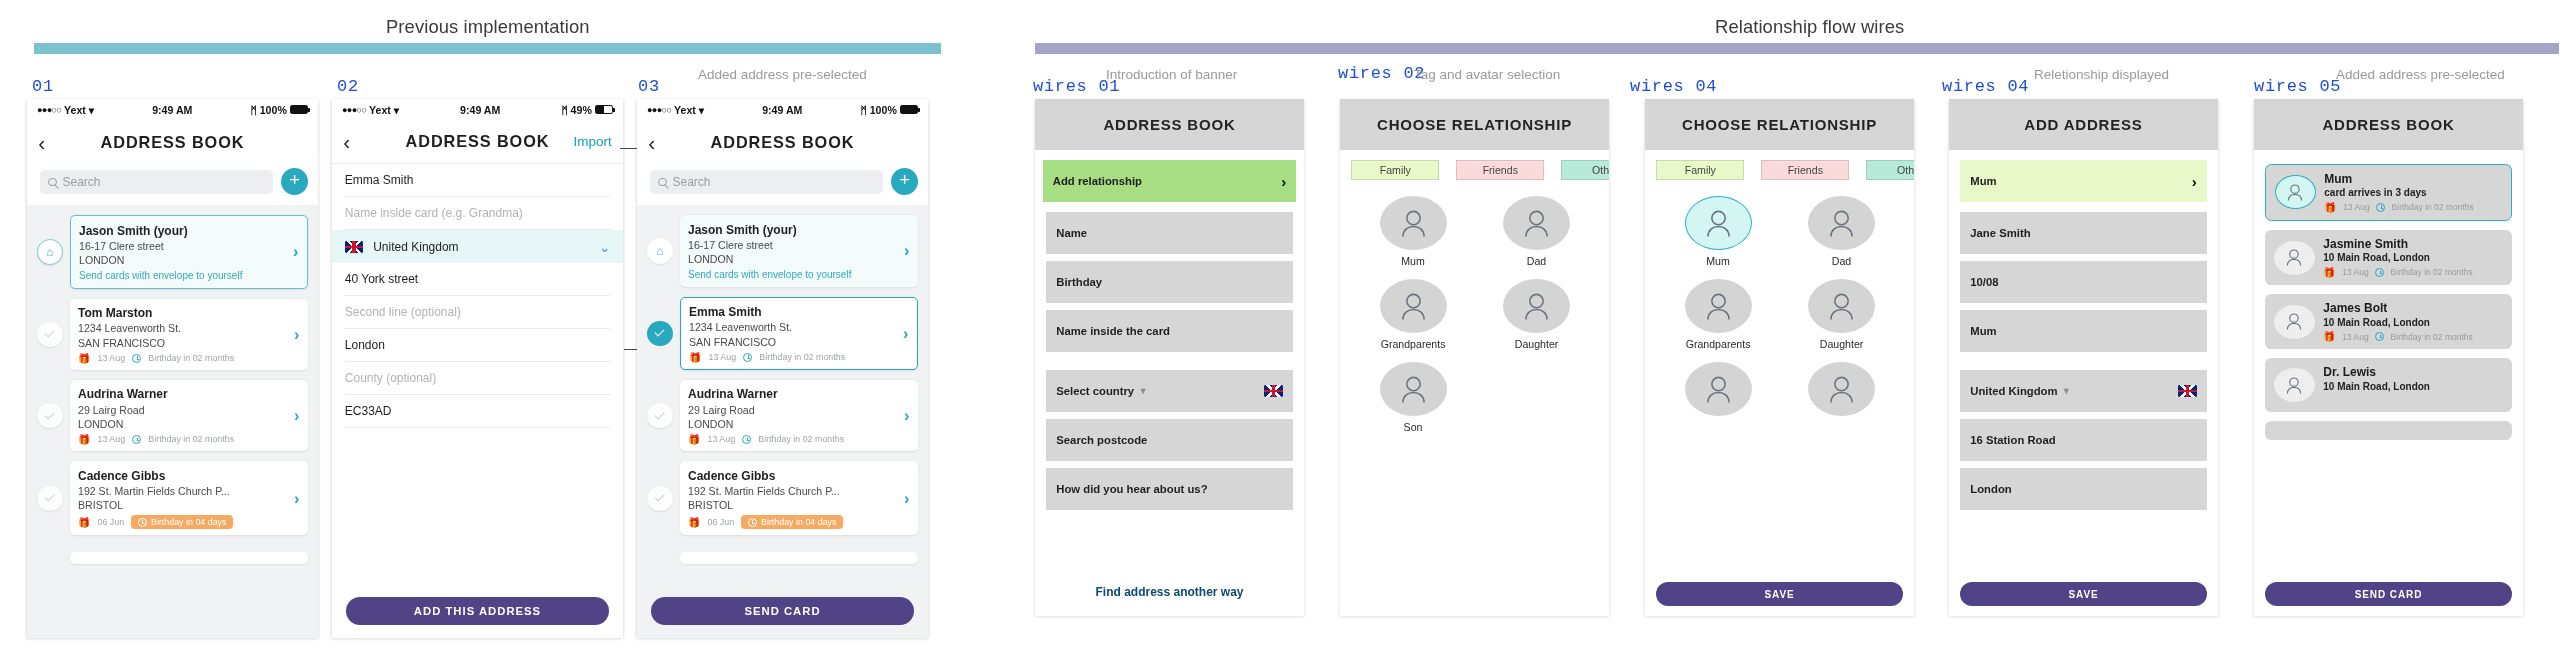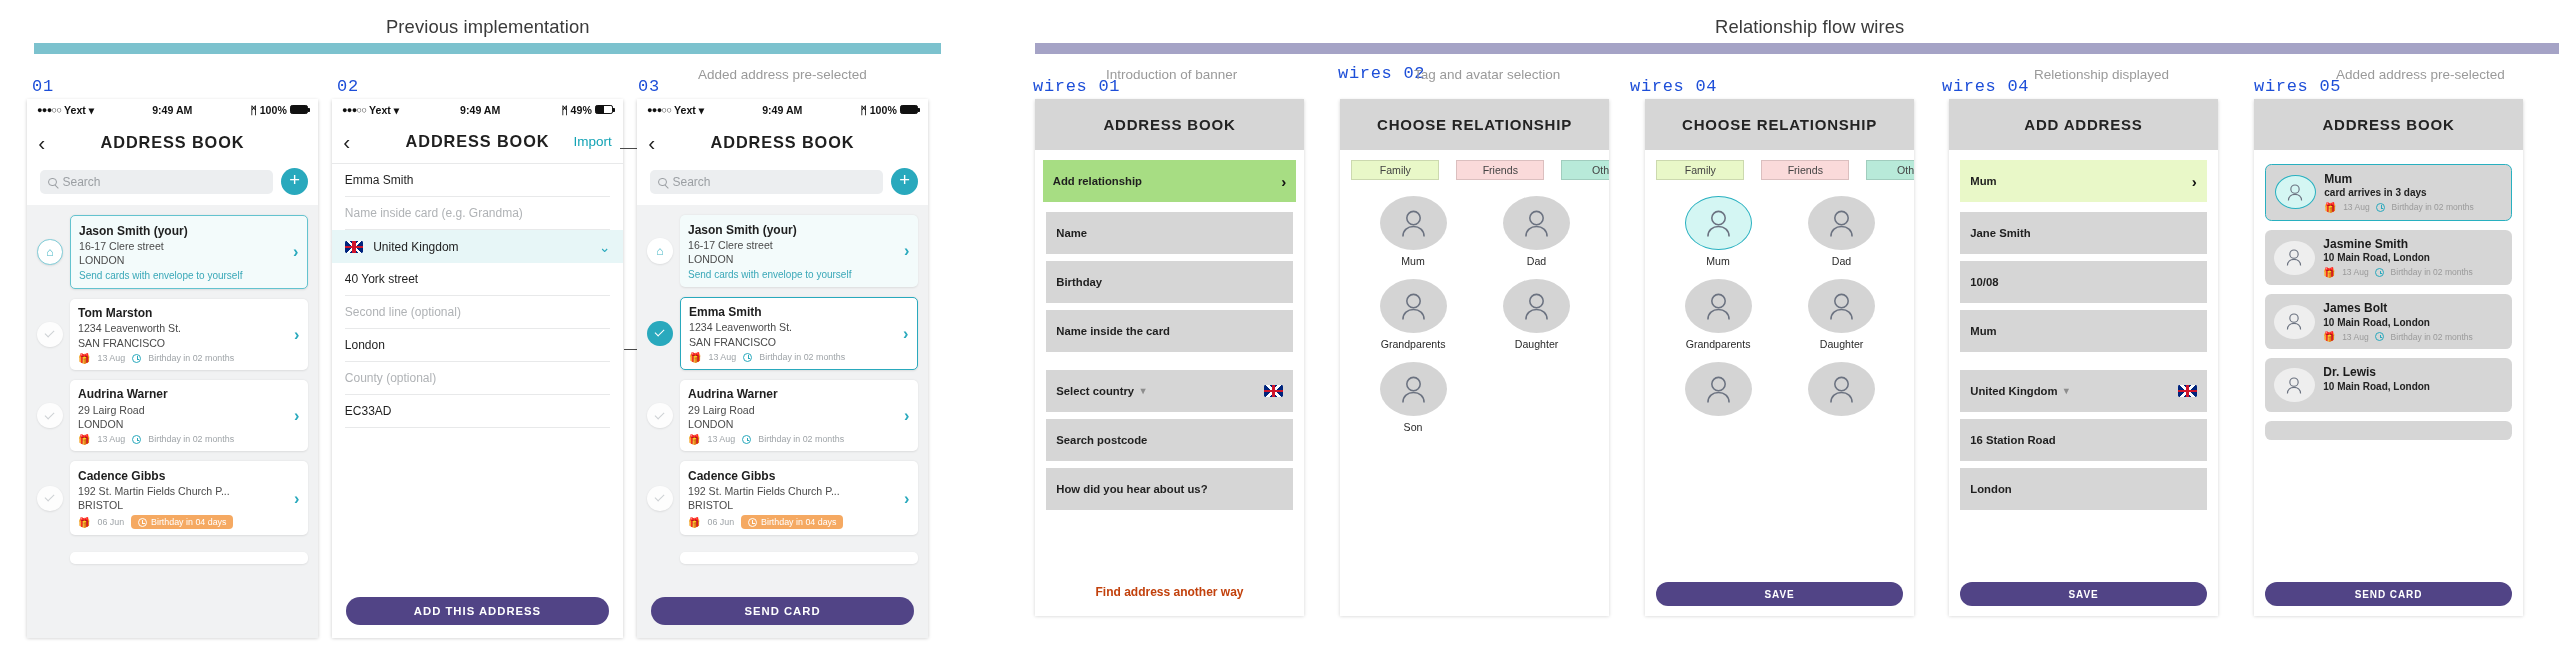--- a/index.html
+++ b/index.html
@@ -178,21 +178,21 @@
     margin-bottom:7px;
   }
   .wfield.green{ background:#a7dd83; margin:0 -3.5px 10px -3.5px; }
   .wfield.lightgreen{ background:#e9f8c8; margin-bottom:10px; }
   .wfield .arr{ margin-left:auto; font-size:15px; font-weight:bold; color:#111; }
   .wfield .dd{ margin-left:4.3px; color:#8d8d8d; font-size:9.2px; }
   .wfield .flag{ margin-left:auto; }
   .wgap{ height:11.3px; }
   .wlink{
     position:absolute; left:0; right:0; bottom:17px; text-align:center;
-    color:#c2410c; font-size:12px; font-weight:bold;
+    color:#0c4a6e; font-size:12px; font-weight:bold;
   }
   .tags{ display:flex; gap:17px; margin-bottom:15.6px; }
   .tag{
     flex:1; height:20px; display:flex; align-items:center; justify-content:center;
     font-size:10.6px; color:#444; border:0.7px solid rgba(0,0,0,.12);
   }
   .avgrid{ display:flex; flex-wrap:wrap; }
   .avcell{ width:50%; text-align:center; margin-bottom:11.3px; }
   .av{
     width:67px;height:54px;border-radius:50%;background:#d4d4d4;

